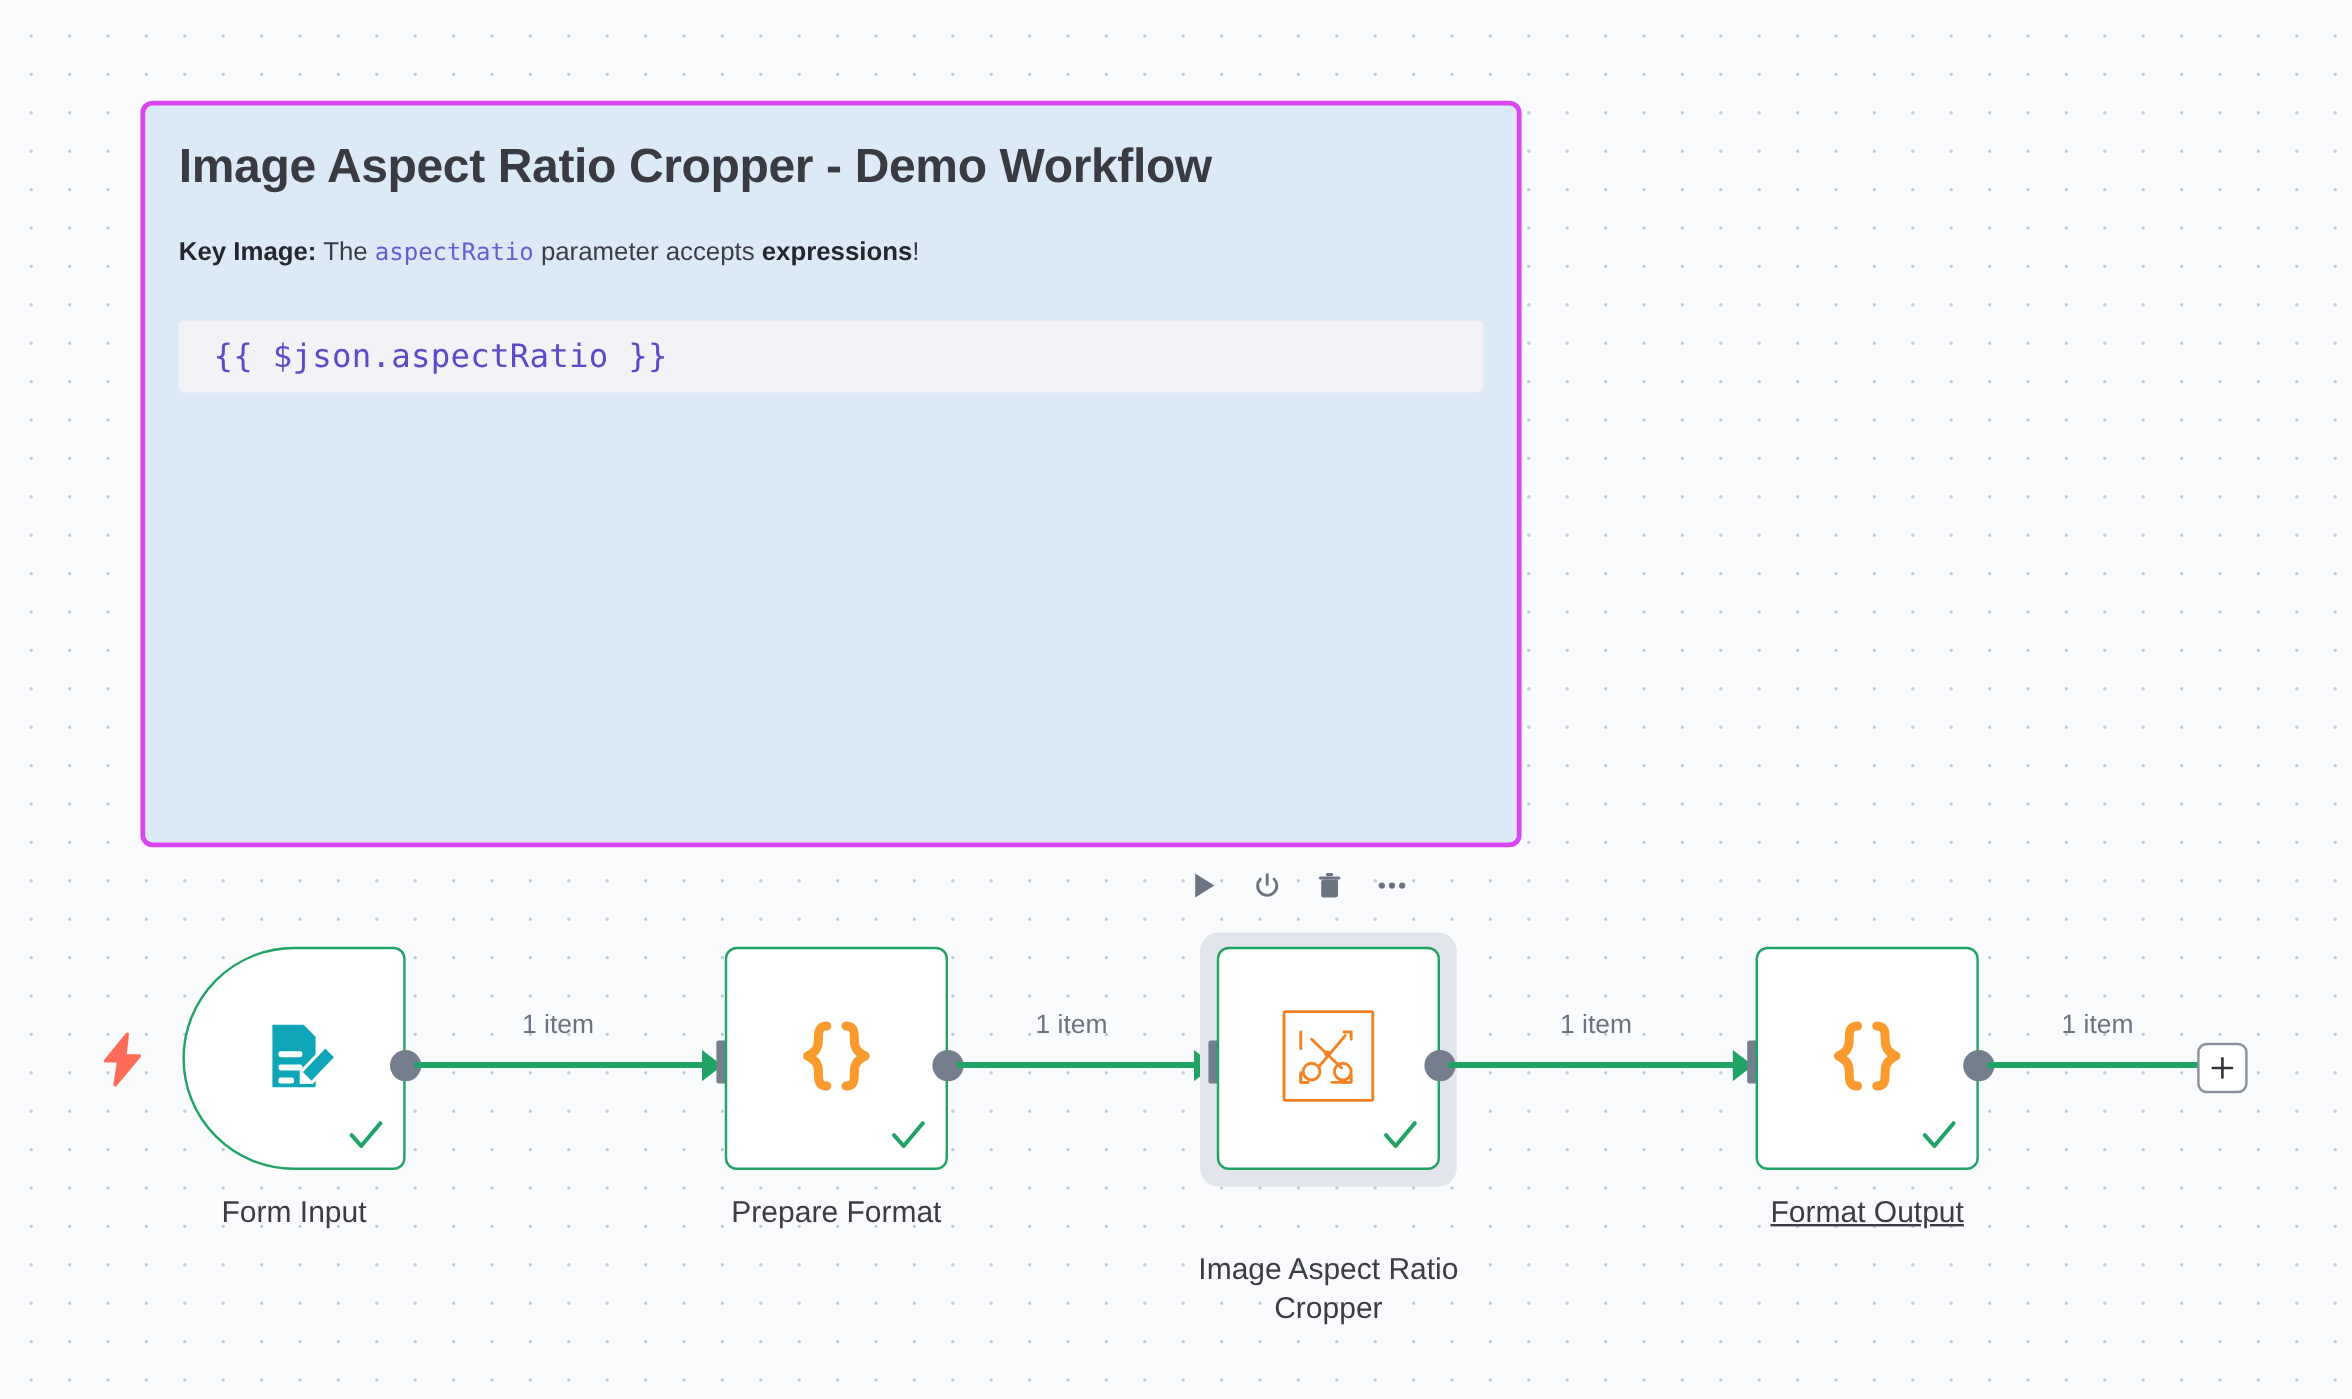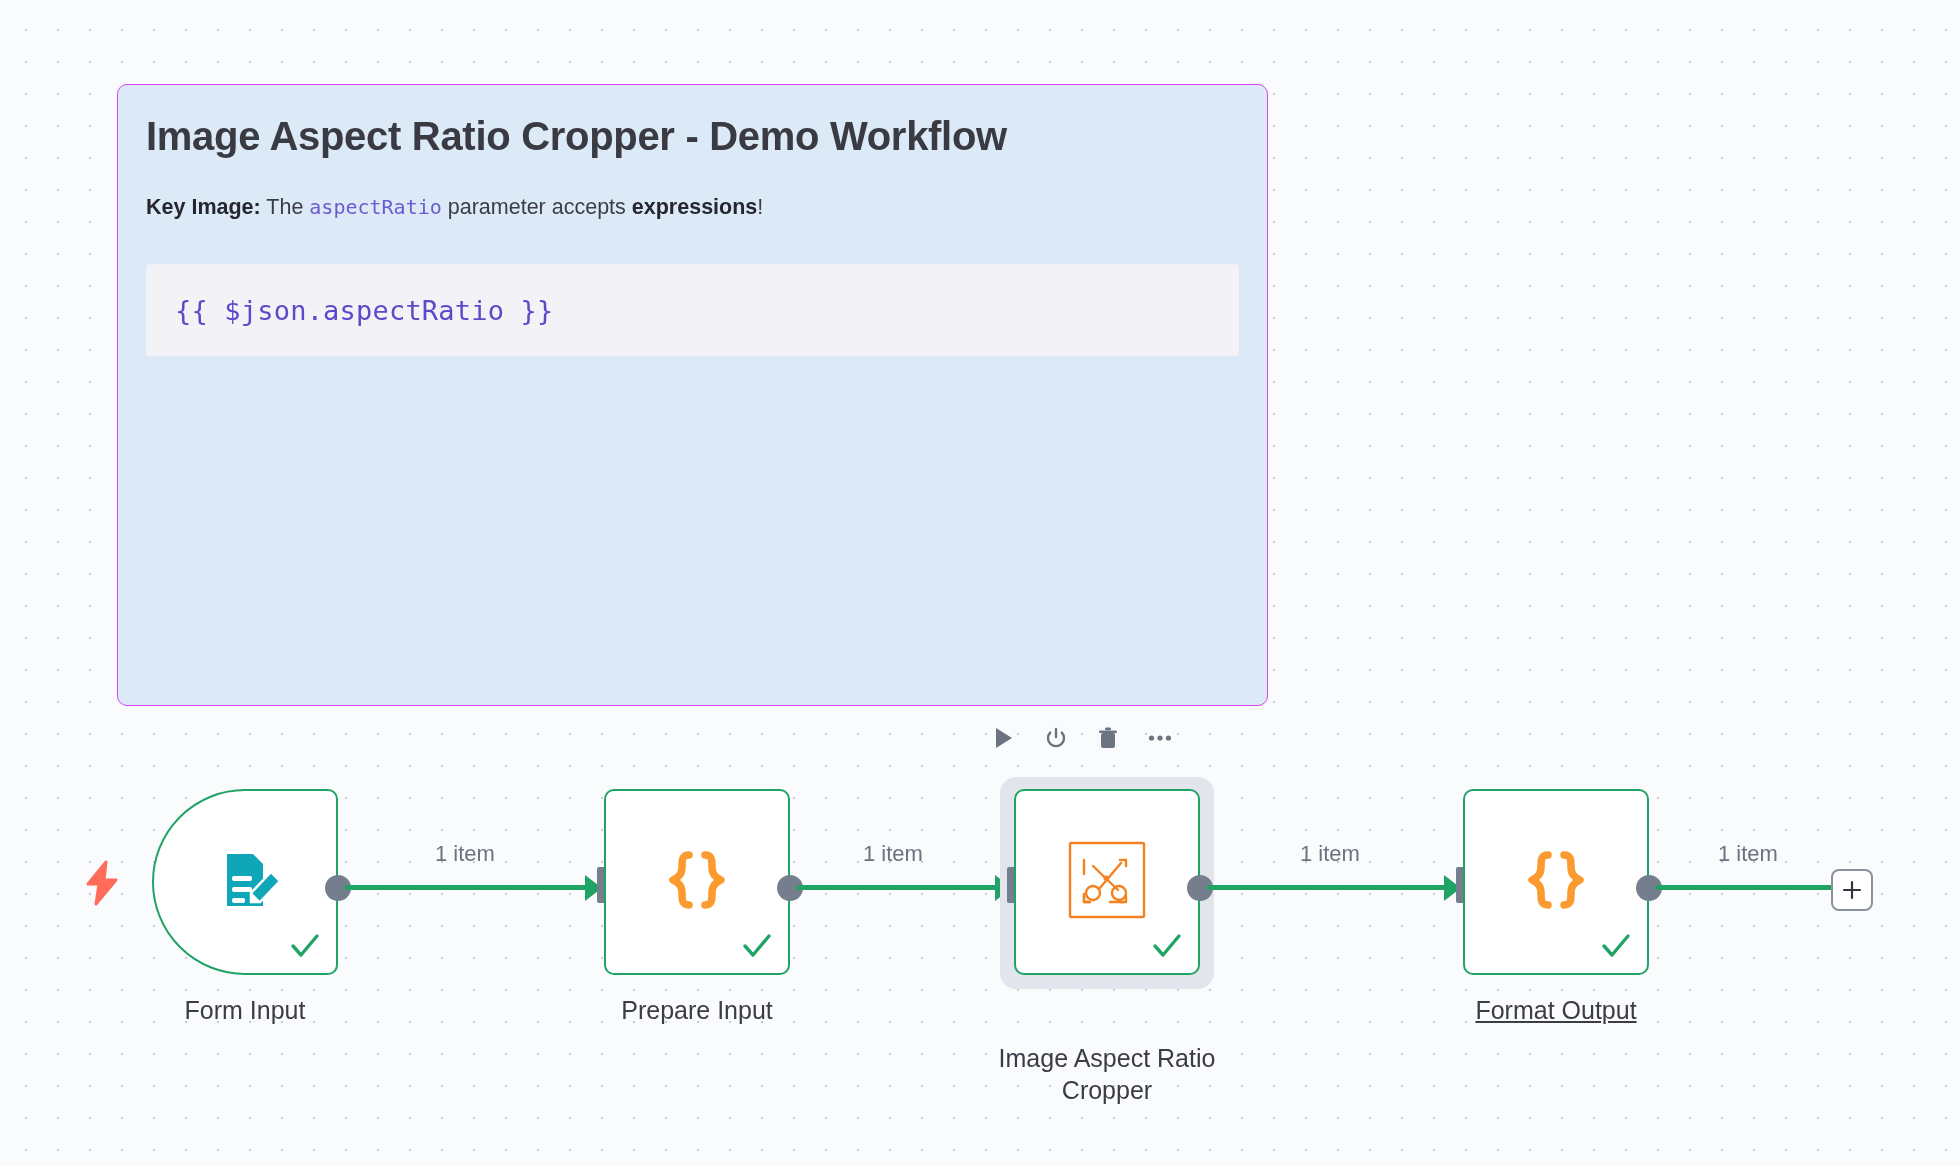--- a/index.html
+++ b/index.html
@@ -20,21 +20,21 @@
   }
 
   
   #sticky-note {
     position: absolute;
     left: 117px;
     top: 84px;
     width: 1151px;
     height: 622px;
     background: #DCE9F7;
-    border: 1px solid #d946ef;
+    border: 4px solid #d946ef;
     border-radius: 10px;
     padding: 26px 28px 0 28px;
   }
 
   #sticky-title {
     font-size: 40px;
     font-weight: bold;
     color: #3A3A42;
     letter-spacing: -0.3px;
     line-height: 1.25;
@@ -54,21 +54,21 @@
 
   .inline-code {
     font-family: "DejaVu Sans Mono", monospace;
     color: #6B5BD2;
     font-size: 20px;
   }
 
   #code-block {
     background: #F2F2F7;
     border-radius: 4px;
-    height: 92px;
+    height: 60px;
     display: flex;
     align-items: center;
     padding-left: 29px;
     margin-bottom: 47px;
   }
 
   #code-block-text {
     font-family: "DejaVu Sans Mono", monospace;
     font-size: 27px;
     color: #5B4BC9;
@@ -302,21 +302,21 @@
       <path d="M47 14 C54 14 54 19 54 26 C54 33 57 36 63 39 C57 42 54 45 54 52 C54 59 54 64 47 64"></path>
     </svg>
   </span>
   <span class="node-check">
     <svg width="34" height="34" viewBox="0 0 34 34" fill="none" stroke="#21A366" stroke-width="3.4" stroke-linecap="round" stroke-linejoin="round">
       <path d="M5 17 L13 26 L29 7"></path>
     </svg>
   </span>
 </div>
 <div class="port-out" style="left:777px; top:875px;"></div>
-<div class="node-label" style="left:524px; top:994px; width:346px;">Prepare Input</div>
+<div class="node-label" style="left:524px; top:994px; width:346px;">Prepare Format</div>
 
 <div class="conn-line" style="left:797px; top:885px; width:206px;"></div>
 <div class="conn-arrow" style="left:995px; top:874.5px;"></div>
 <div class="conn-label" style="left:863px; top:841px;">1 item</div>
 
 <div class="node-selection-halo" style="left:1000px; top:777px; width:214px; height:212px;"></div>
 <div class="port-in" style="left:1007px; top:867px;"></div>
 <div class="node" style="left:1014px; top:789px;">
   <span class="node-icon">
     <svg width="80" height="80" viewBox="0 0 80 80" fill="none" stroke="#F58220" stroke-width="2.4" stroke-linecap="round" stroke-linejoin="round">

